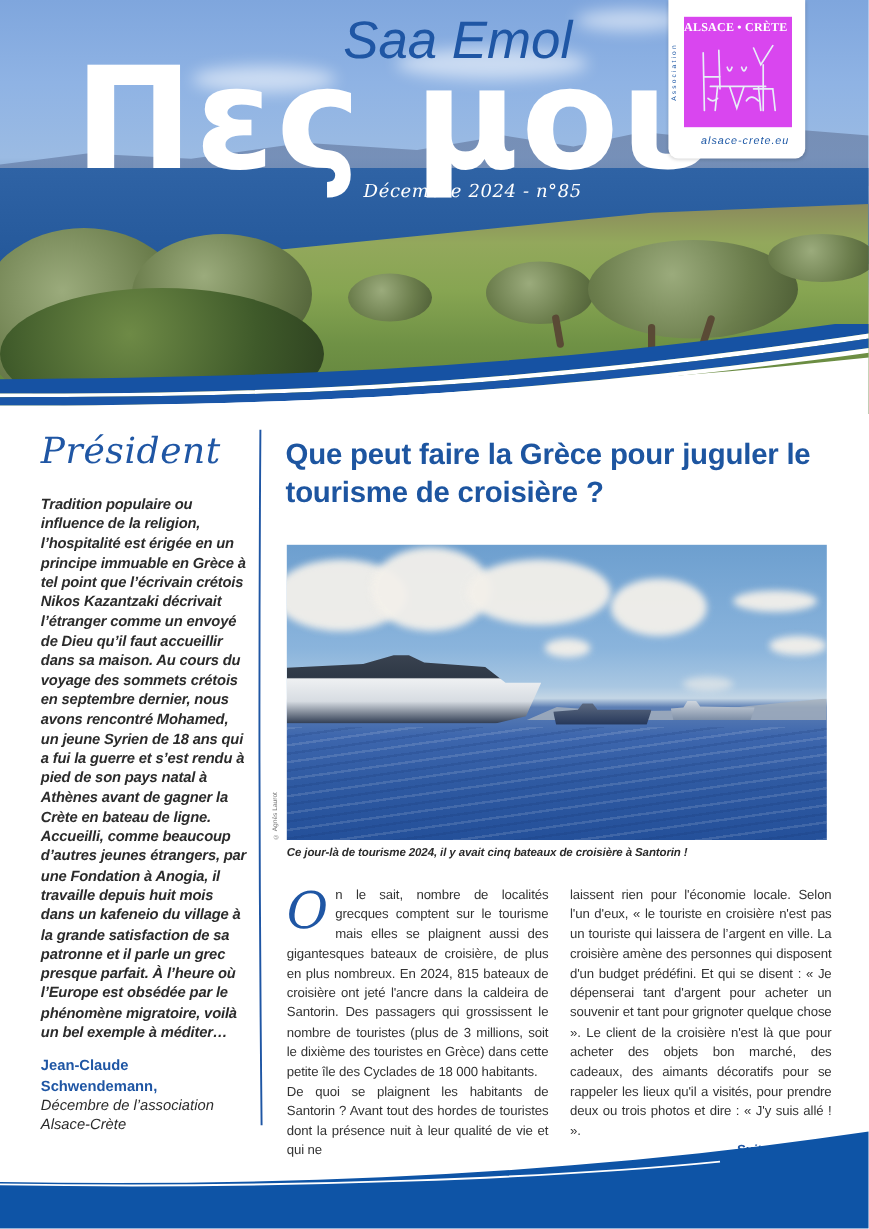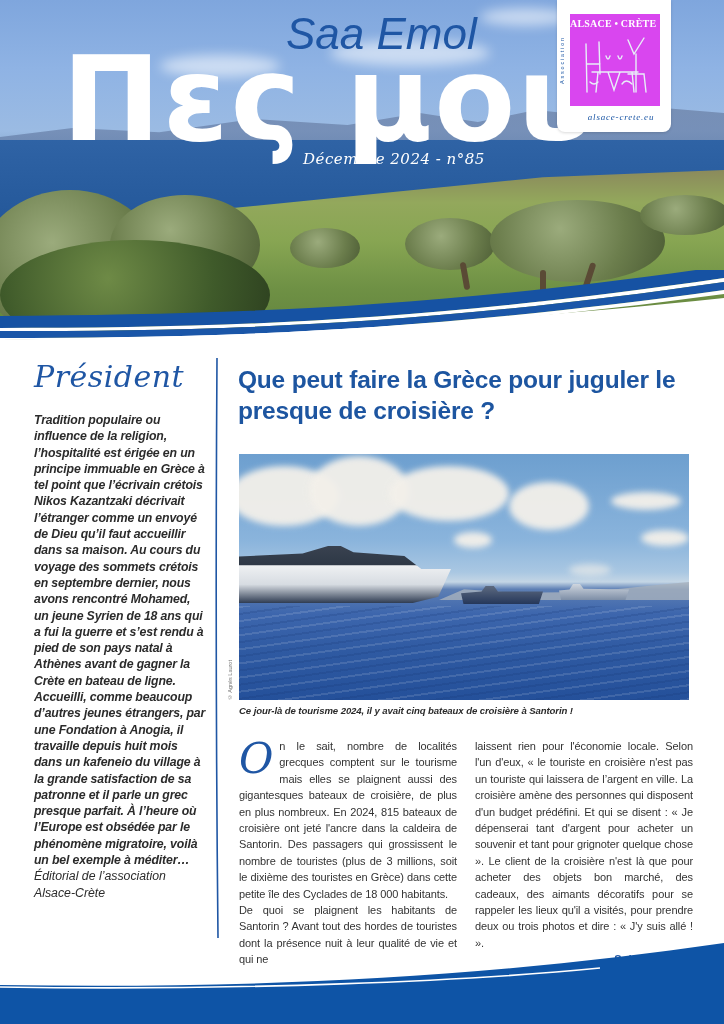--- a/index.html
+++ b/index.html
@@ -48,21 +48,21 @@
     position: absolute; left: 13px; top: 14px; width: 90px; height: 92px; background: #d946ef;
     color: #ffffff; 
   }
   .logo-name { display: block; font-family: "Liberation Serif", serif; font-size: 10px; font-weight: bold; margin-top: 4px; letter-spacing: 0.2px; }
   .logo-drawing { position: absolute; left: 8px; top: 20px; width: 74px; height: 66px; }
   .logo-vert {
     position: absolute; left: 2px; top: 14px; width: 8px; height: 92px; font-size: 5.5px; color: #1c57a5;
     writing-mode: vertical-rl; transform: rotate(180deg); letter-spacing: 1.8px; text-align: center;
   }
   .logo-url {
-    position: absolute; left: 0; top: 112px; width: 128px; text-align: center; font-family: Liberation Serif, serif;
+    position: absolute; left: 0; top: 112px; width: 128px; text-align: center; font-family: Liberation Sans, sans-serif;
     font-style: italic; font-size: 9px; color: #1c57a5; letter-spacing: 0.8px;
   }
 
   
   .wave { position: absolute; left: 0; top: 270px; width: 724px; height: 80px; }
 
   
   .editorial { position: absolute; left: 34px; top: 362px; width: 172px; }
   .editorial-heading {
     font-family: "DejaVu Serif", serif; font-style: italic; font-size: 30px; color: #1f56a4; line-height: 1;
@@ -181,28 +181,29 @@
   <path d="M0 80 L0 70 C200 66 420 60 724 28 L724 80 Z" fill="#ffffff"></path>
   <path d="M0 46 C220 44 420 40 724 -4 L724 8 C420 52 220 58 0 58 Z" fill="#1652a3"></path>
   <path d="M0 58 C220 58 420 52 724 8 L724 12 C420 56 220 61 0 61 Z" fill="#ffffff"></path>
   <path d="M0 61 C220 61 420 56 724 12 L724 20 C420 62 220 68 0 68 Z" fill="#1a56a8"></path>
   <path d="M0 68 C220 68 420 62 724 20 L724 24 C420 65 220 70 0 70 Z" fill="#ffffff"></path>
 </svg>
 
 <div class="editorial">
   <div class="editorial-heading">Président</div>
   <p class="editorial-body">Tradition populaire ou influence de la religion, l’hospitalité est érigée en un principe immuable en Grèce à tel point que l’écrivain crétois Nikos Kazantzaki décrivait l’étranger comme un envoyé de Dieu qu’il faut accueillir dans sa maison. Au cours du voyage des sommets crétois en septembre dernier, nous avons rencontré Mohamed, un jeune Syrien de 18 ans qui a fui la guerre et s’est rendu à pied de son pays natal à Athènes avant de gagner la Crète en bateau de ligne. Accueilli, comme beaucoup d’autres jeunes étrangers, par une Fondation à Anogia, il travaille depuis huit mois dans un kafeneio du village à la grande satisfaction de sa patronne et il parle un grec presque parfait. À l’heure où l’Europe est obsédée par le phénomène migratoire, voilà un bel exemple à méditer…</p>
-  <div class="editorial-role">Éditorial de l’association Alsace-Crète</div>
+  <div class="editorial-author">Jean-Claude Schwendemann,</div>
+  <div class="editorial-role">Décembre de l’association Alsace-Crète</div>
 </div>
 
 <svg class="divider" viewBox="0 0 6 580" preserveAspectRatio="none">
   <path d="M3 0 Q1 290 4 580" stroke="#1f56a4" stroke-width="1.6" fill="none"></path>
 </svg>
 
-<h1 class="article-title">Que peut faire la Grèce pour juguler le presque de croisière ?</h1>
+<h1 class="article-title">Que peut faire la Grèce pour juguler le tourisme de croisière ?</h1>
 
 <div class="article-photo">
   <div class="pcloud" style="left:-10px;top:12px;width:110px;height:60px;"></div>
   <div class="pcloud" style="left:70px;top:2px;width:100px;height:70px;"></div>
   <div class="pcloud" style="left:150px;top:12px;width:120px;height:55px;"></div>
   <div class="pcloud" style="left:270px;top:28px;width:80px;height:48px;"></div>
   <div class="pcloud" style="left:215px;top:78px;width:38px;height:16px;"></div>
   <div class="pcloud" style="left:372px;top:38px;width:70px;height:18px;"></div>
   <div class="pcloud" style="left:402px;top:76px;width:48px;height:16px;"></div>
   <div class="pcloud" style="left:330px;top:110px;width:42px;height:12px;opacity:0.6;"></div>

